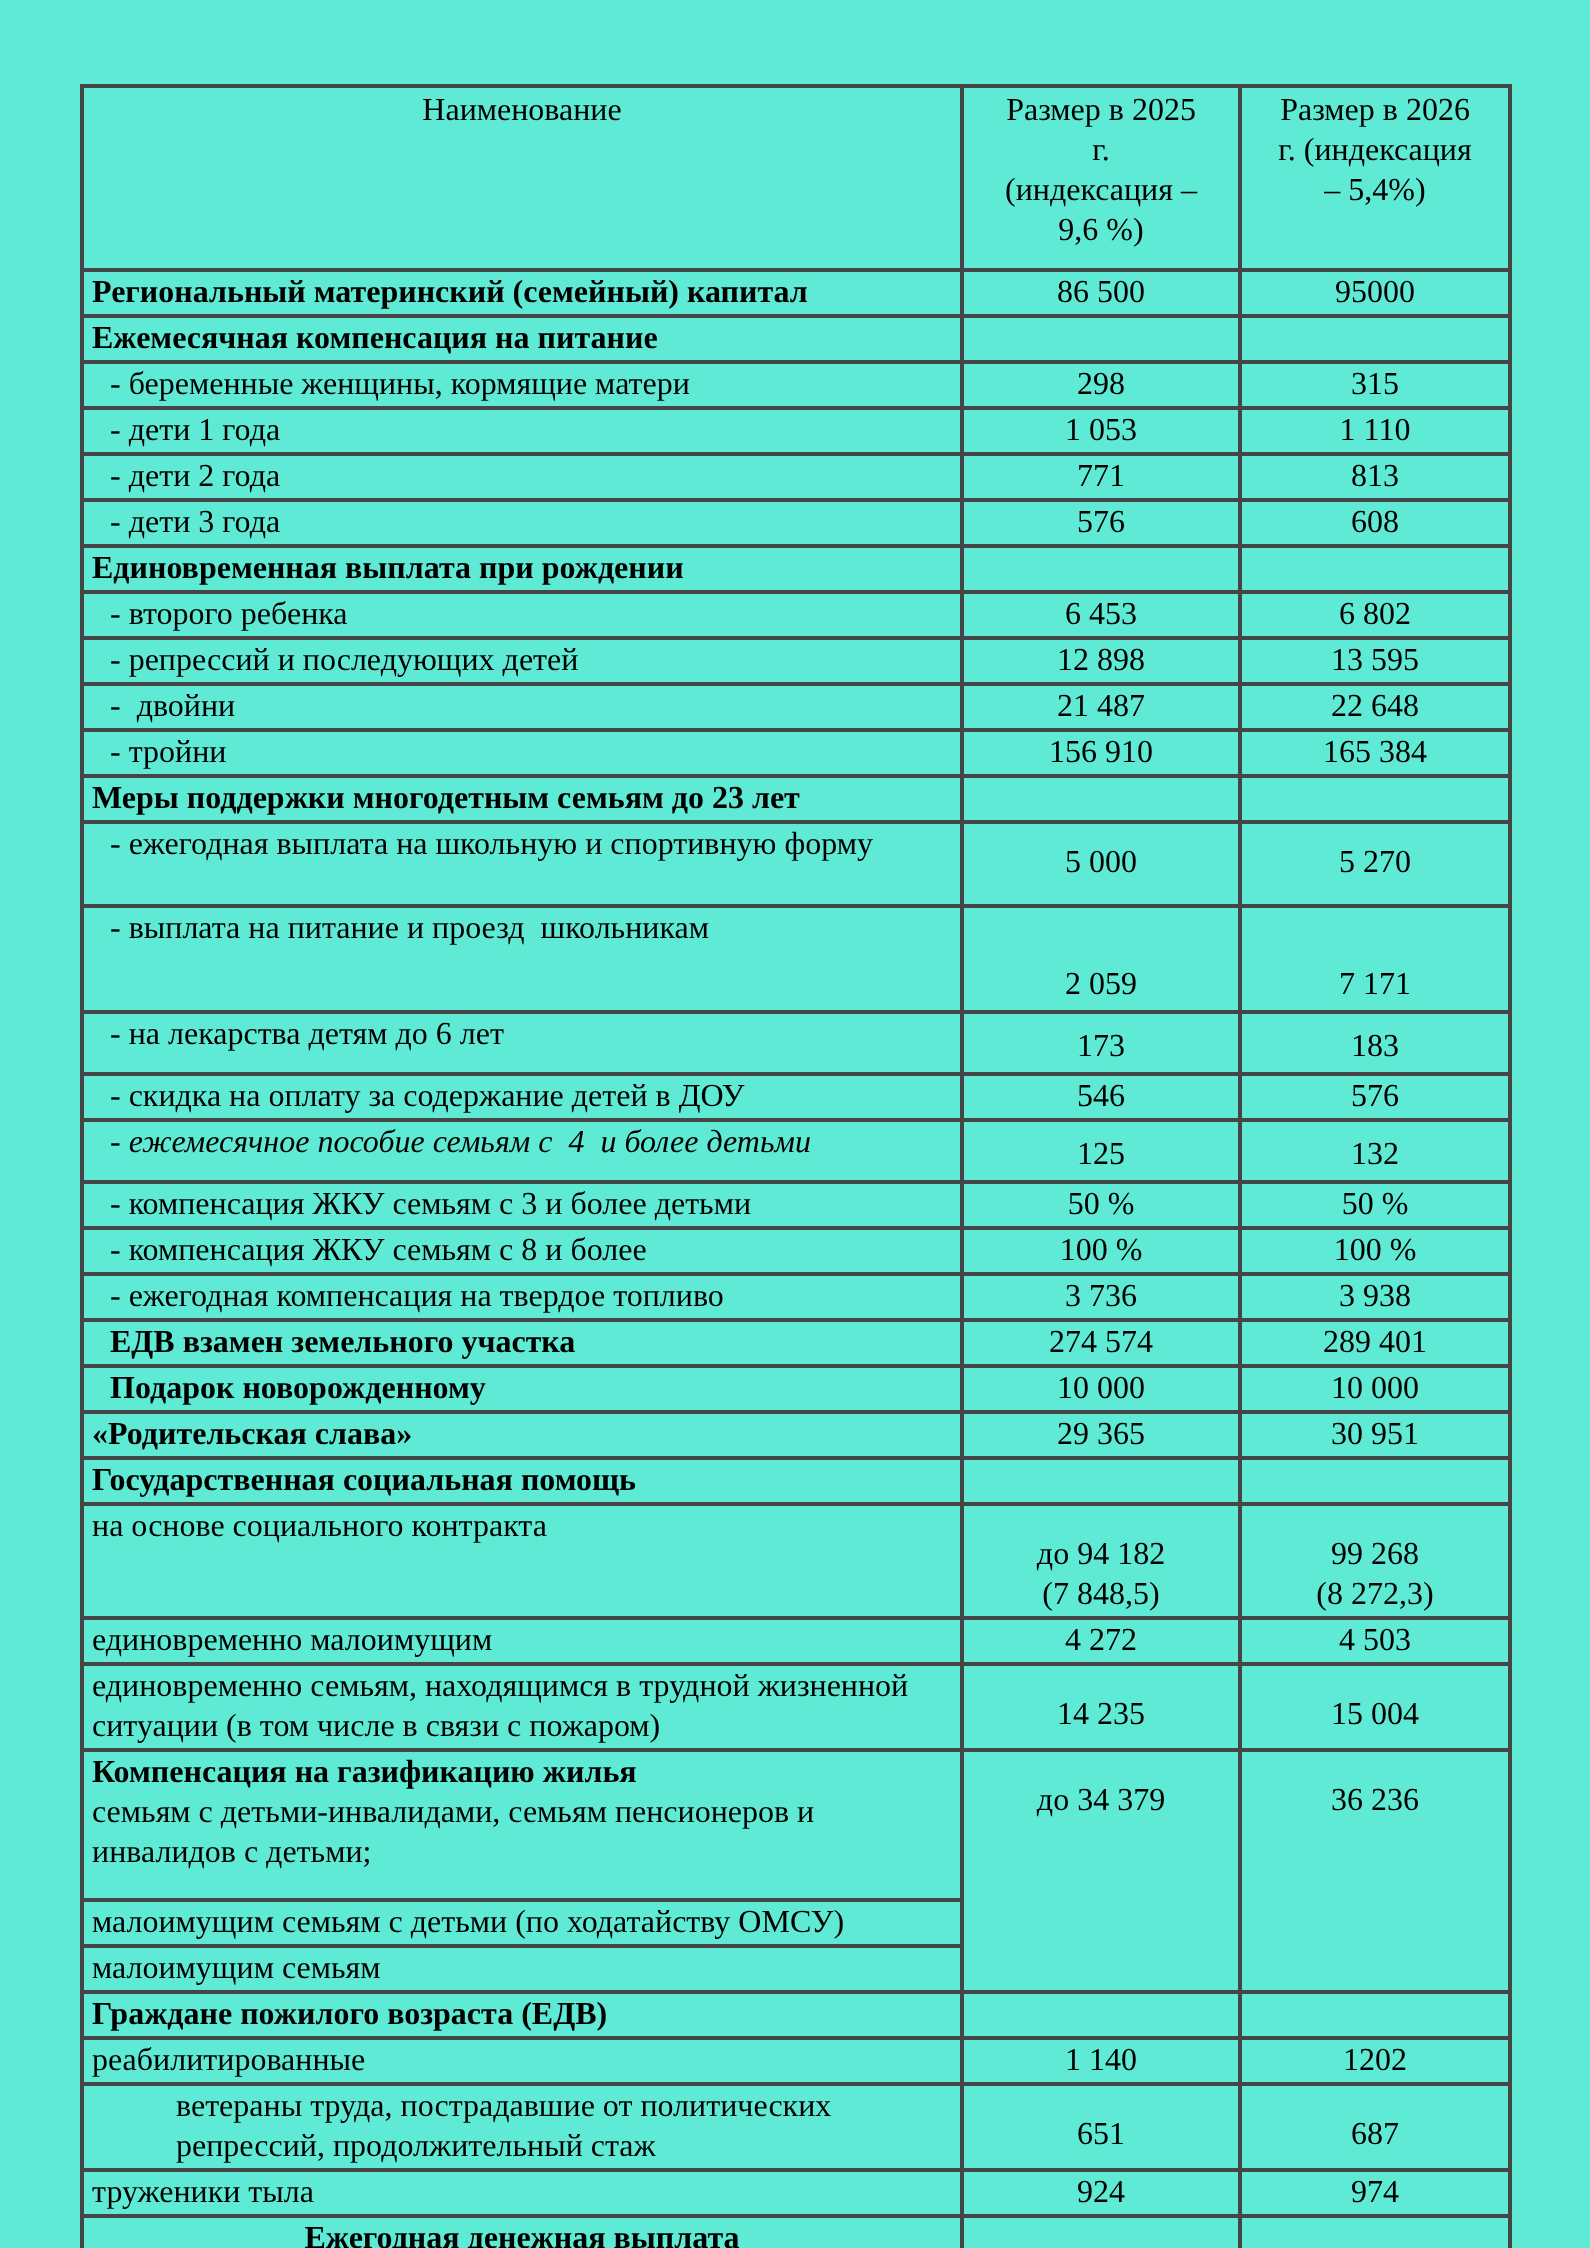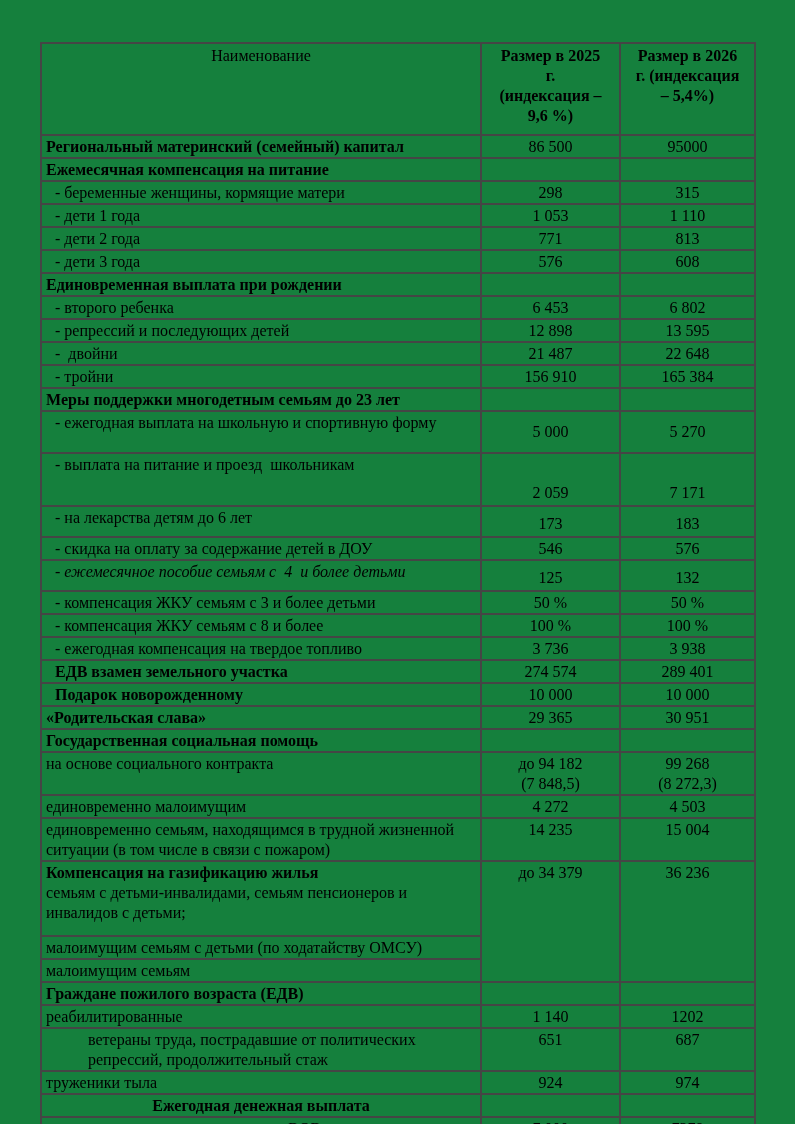--- a/index.html
+++ b/index.html
@@ -1,21 +1,21 @@
 <!DOCTYPE html>
 <html><head>
 <meta charset="utf-8">
 <style>
   * { margin: 0; padding: 0; box-sizing: border-box; }
   html, body { background: #ffffff; }
   .page {
     position: relative;
     width: 795px;
     height: 1124px;
-    background: #15803d;
+    background: #5eead4;
     font-family: "Liberation Serif", "DejaVu Serif", serif;
     color: #000000;
     overflow: hidden;
   }
   table.tbl {
     position: absolute;
     left: 40px;
     top: 42px;
     width: 714px;
     border-collapse: collapse;
@@ -31,40 +31,40 @@
     overflow: hidden;
   }
   .tbl th {
     vertical-align: top;
     text-align: center;
     white-space: pre-line;
     height: 92px;
     padding-top: 2px;
   }
   th.c-name { font-weight: 400; }
-  th.c-val  { font-weight: 700; }
+  th.c-val  { font-weight: 400; }
   td.lbl {
     text-align: left;
     vertical-align: top;
     white-space: pre-wrap;
     height: 21px;
     padding-top: 1px;
   }
   td.val {
     text-align: center;
     vertical-align: middle;
     white-space: pre-line;
     height: 21px;
   }
   td.lbl.b { font-weight: 700; }
   span.b   { font-weight: 700; }
   td.lbl.ctr { text-align: center; }
   td.lbl.ind1 { text-indent: 9px; margin-left: 28px; }
   td.lbl.ind2 { text-indent: 21px; }
-  td.val.va-top    { vertical-align: top; padding-top: 1px; }
+  td.val.va-top    { vertical-align: top; padding-top: 15px; }
   td.val.va-bottom { vertical-align: bottom; padding-bottom: 2px; }
 </style>
 </head>
 <body>
 
 <div class="page">
   <table class="tbl">
     <colgroup>
       <col style="width:440px">
       <col style="width:139px">

